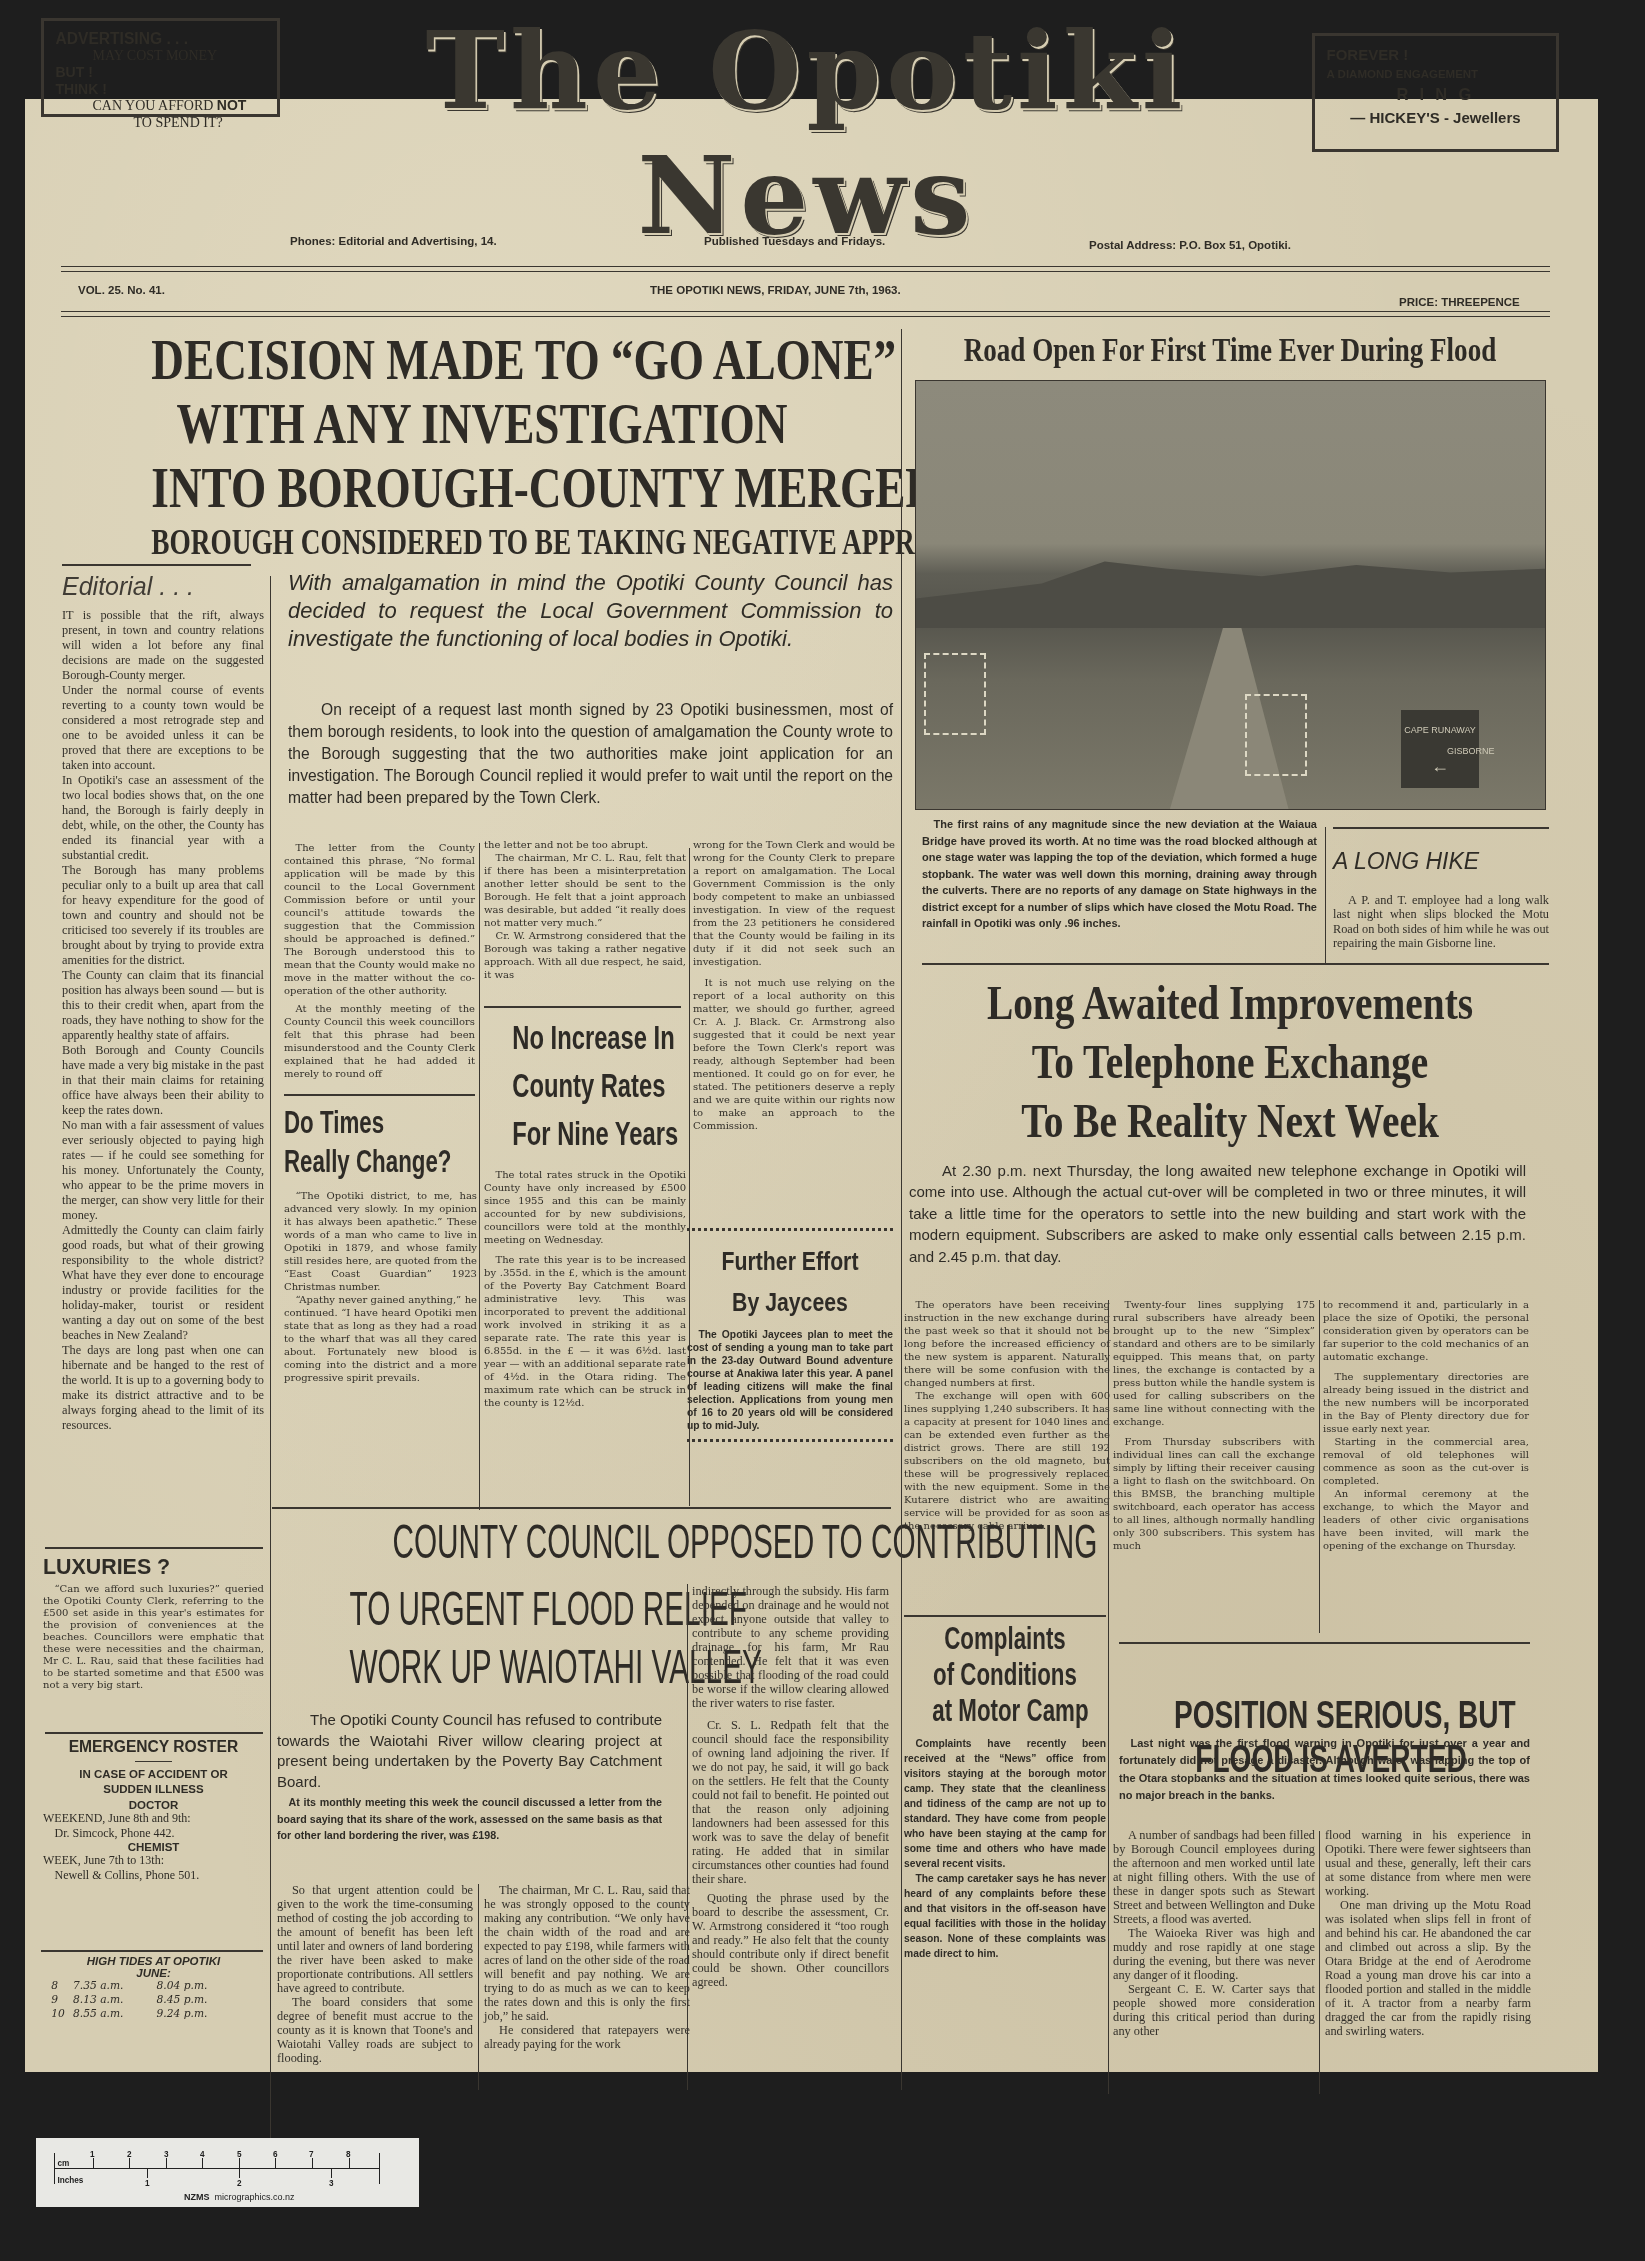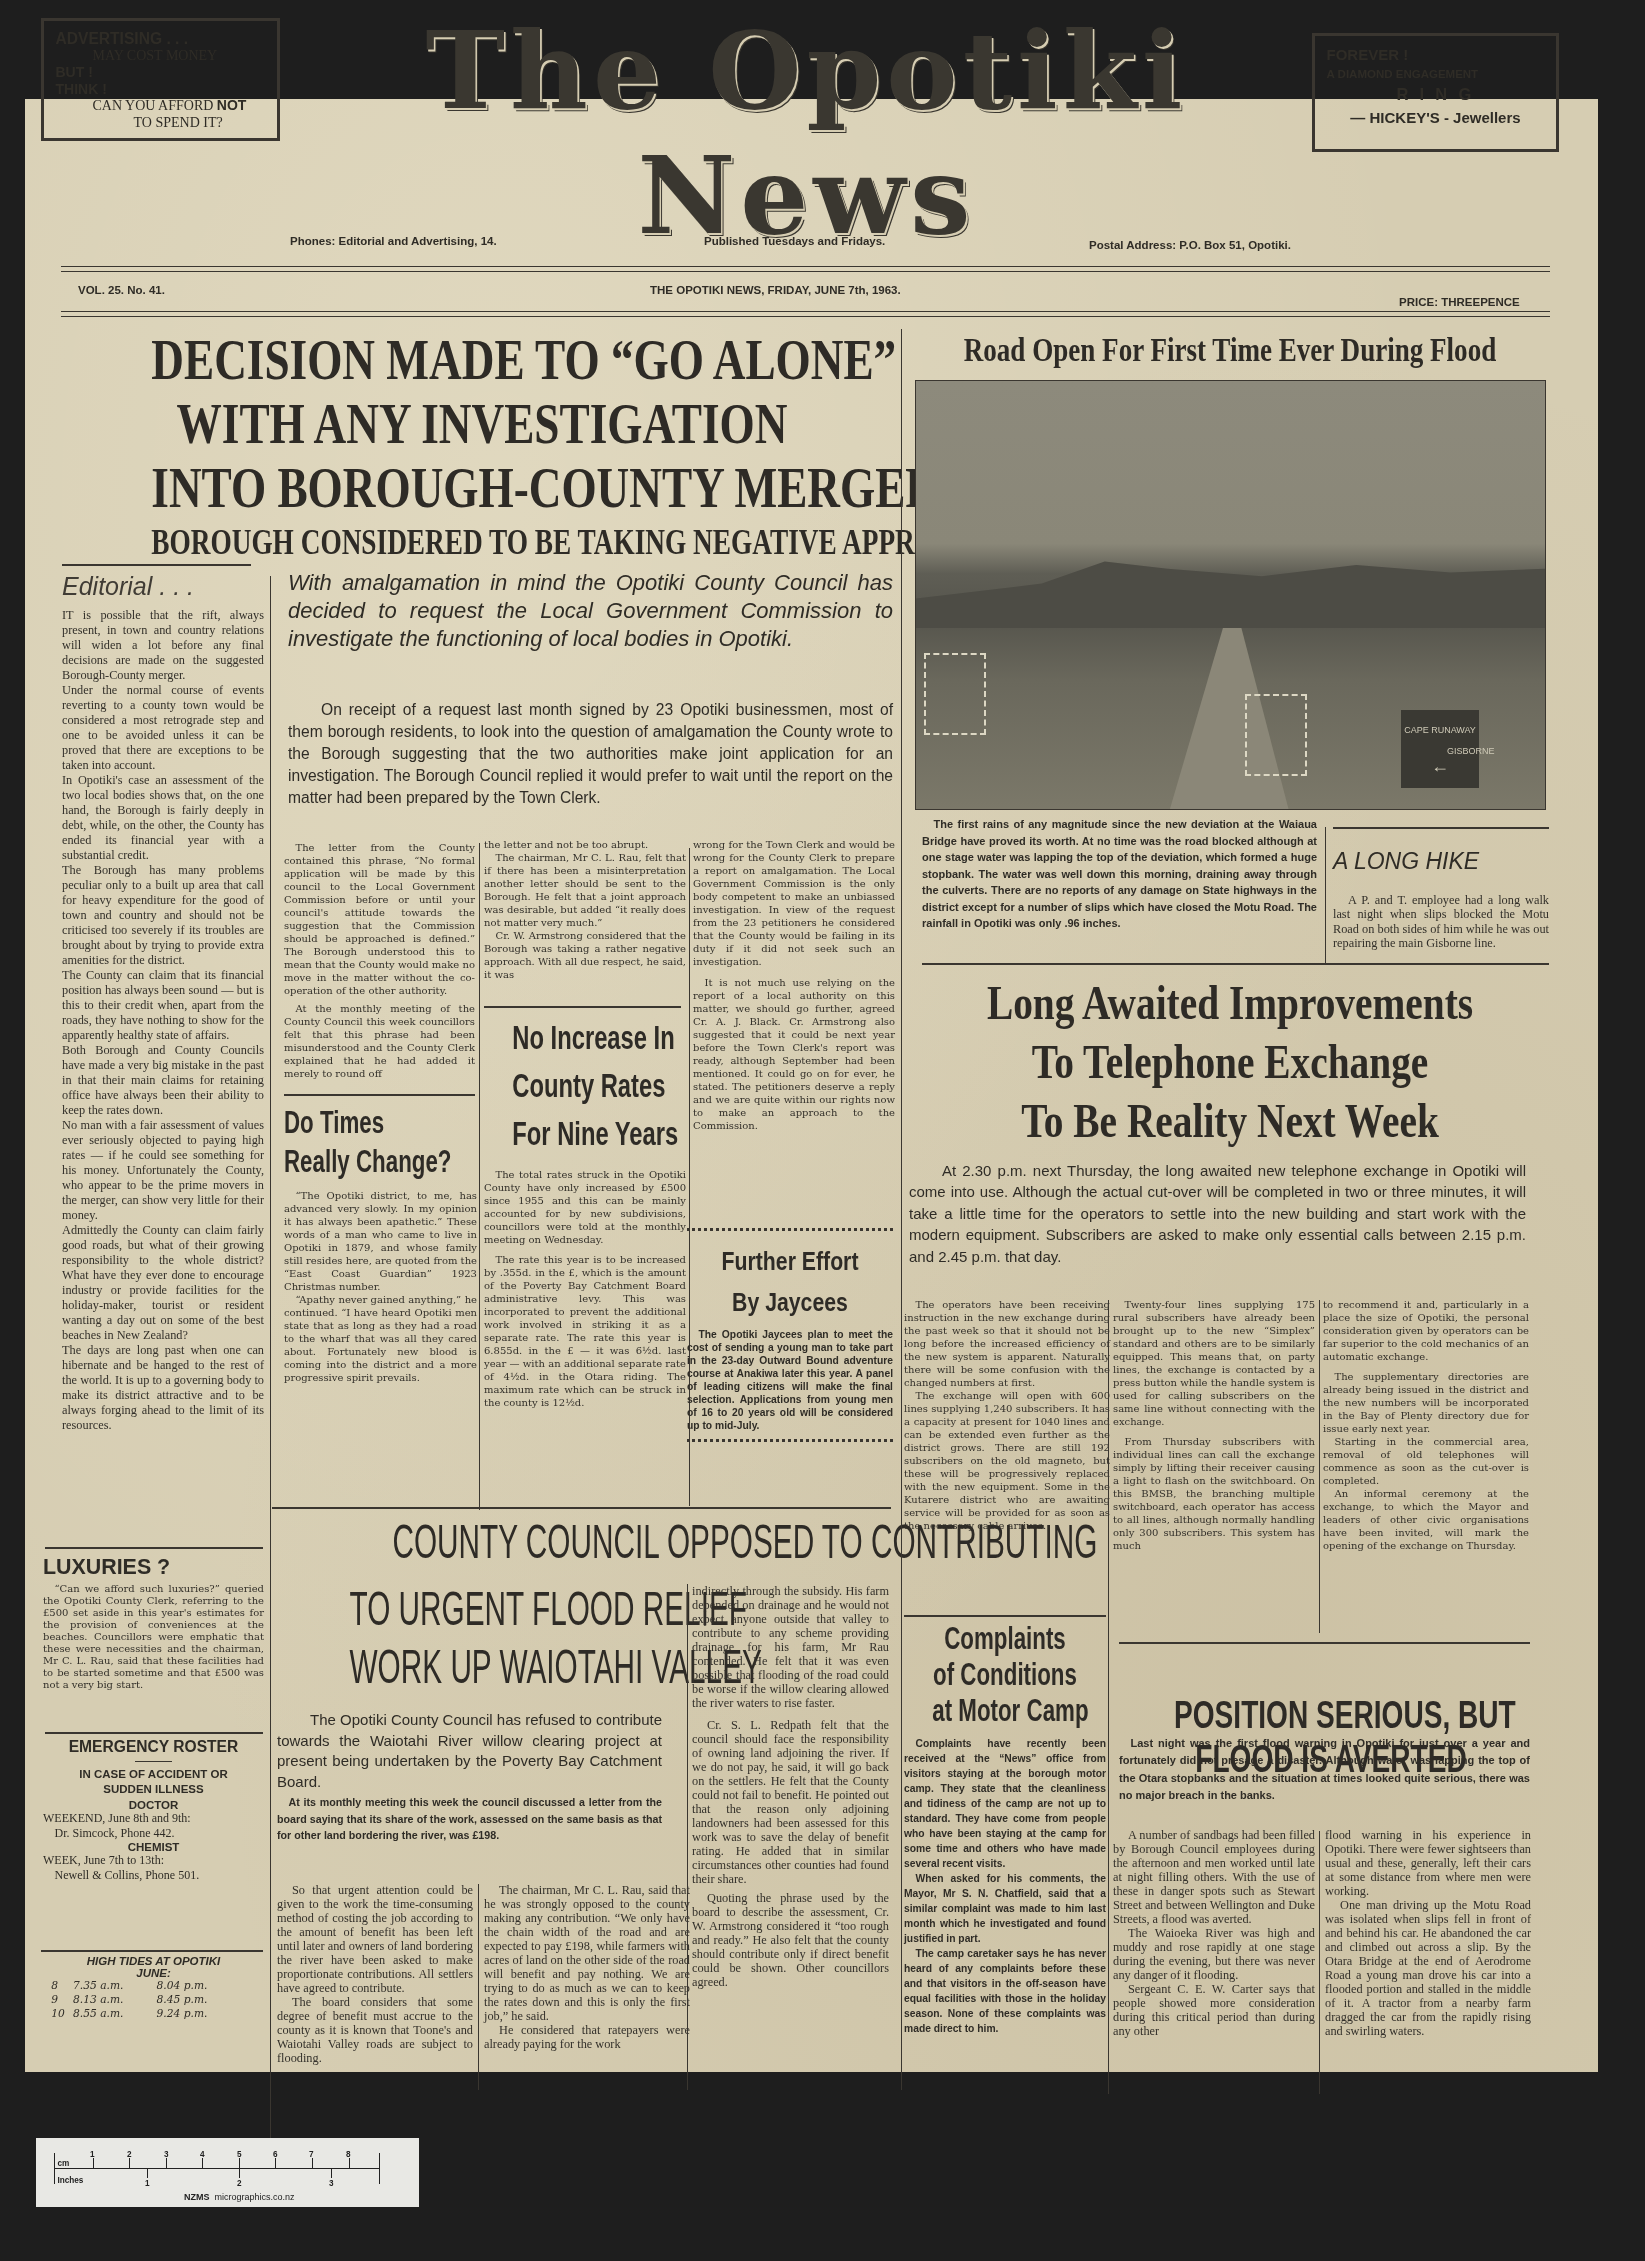--- a/index.html
+++ b/index.html
@@ -1,21 +1,21 @@
 <!DOCTYPE html>
 <html style="font-size:13px"><head>
 <meta charset="utf-8">
 <style>
   html,body{margin:0;padding:0;}
   body{width:1646px;height:2261px;background:#1e1e1e;position:relative;overflow:hidden;font-family:"DejaVu Serif",serif;color:#2f2c26;}
   .paper{position:absolute;left:25px;top:99px;width:1573px;height:1973px;background:#d6cdb2;
     background-image:radial-gradient(ellipse at 30% 20%,rgba(255,250,230,0.25),transparent 60%),radial-gradient(ellipse at 80% 80%,rgba(150,130,90,0.15),transparent 60%);}
   .abs{position:absolute;}
   .box{border:3.3px solid #3a3630;padding:10px 11.5px;box-sizing:border-box;}
-  .ad-l{left:41px;top:18px;width:239px;height:123px;font-family:"Liberation Sans",sans-serif;font-size:14px;line-height:16.5px;}
+  .ad-l{left:41px;top:18px;width:239px;height:99px;font-family:"Liberation Sans",sans-serif;font-size:14px;line-height:16.5px;}
   .ad-l b{font-weight:bold;}
   .ad-r{left:1312px;top:33px;width:247px;height:119px;font-family:"Liberation Sans",sans-serif;font-weight:bold;text-align:center;}
   .masthead{left:313px;top:8.2px;width:987px;text-align:center;font-family:"DejaVu Serif",serif;font-size:107px;font-weight:bold;letter-spacing:5px;color:#3a3730;
     text-shadow:1.6px 1.6px 0 #d6cdb2,2.5px 2.5px 0 #3a3730;}
   .sub{font-family:"Liberation Sans",sans-serif;font-weight:bold;font-size:11.5px;}
   .rule2{position:absolute;height:4.1px;border-top:1.6px solid #3a3630;border-bottom:1.6px solid #3a3630;}
   .rule{position:absolute;border-top:2.5px solid #3a3630;}
   .vrule{position:absolute;border-left:1.6px solid #3a3630;}
   .h-big{font-family:"Liberation Serif",serif;font-weight:bold;text-align:center;color:#2e2b26;transform:scaleX(0.78);transform-origin:center top;white-space:nowrap;}
   .h-sans{font-family:"Liberation Sans",sans-serif;font-weight:bold;text-align:center;color:#2e2b26;transform:scaleX(0.72);transform-origin:center top;white-space:nowrap;}
@@ -276,21 +276,20 @@
   <p>An informal ceremony at the exchange, to which the Mayor and leaders of other civic organisations have been invited, will mark the opening of the exchange on Thursday.</p>
 </div>
 
 <div class="rule" style="left:904px;top:1615px;width:202px;"></div>
 <div class="abs" style="left:904px;top:1621px;width:202px;">
   <div class="h-sans" style="font-size:31px;line-height:36px;">Complaints</div>
   <div class="h-sans" style="font-size:31px;line-height:36px;">of Conditions</div>
   <div class="h-sans" style="font-size:31px;line-height:36px;">at Motor Camp</div>
   <div class="bold-sans" style="margin-top:6.6px;font-weight:bold;font-size:10.3px;line-height:15px;">
     <p>Complaints have recently been received at the “News” office from visitors staying at the borough motor camp. They state that the cleanliness and tidiness of the camp are not up to standard. They have come from people who have been staying at the camp for some time and others who have made several recent visits.</p>
-    <p>When asked for his comments, the Mayor, Mr S. N. Chatfield, said that a similar complaint was made to him last month which he investigated and found justified in part.</p>
     <p>The camp caretaker says he has never heard of any complaints before these and that visitors in the off-season have equal facilities with those in the holiday season. None of these complaints was made direct to him.</p>
   </div>
 </div>
 <div class="vrule" style="left:1108px;top:1617px;height:477px;"></div>
 
 <div class="rule" style="left:1119px;top:1642px;width:411px;"></div>
 <div class="abs" style="left:1113px;top:1646px;width:436px;margin-top:47px;">
   <div class="h-sans" style="font-size:39px;line-height:44px;">POSITION SERIOUS, BUT</div>
   <div class="h-sans" style="font-size:39px;line-height:44px;">FLOOD IS AVERTED</div>
 </div>

